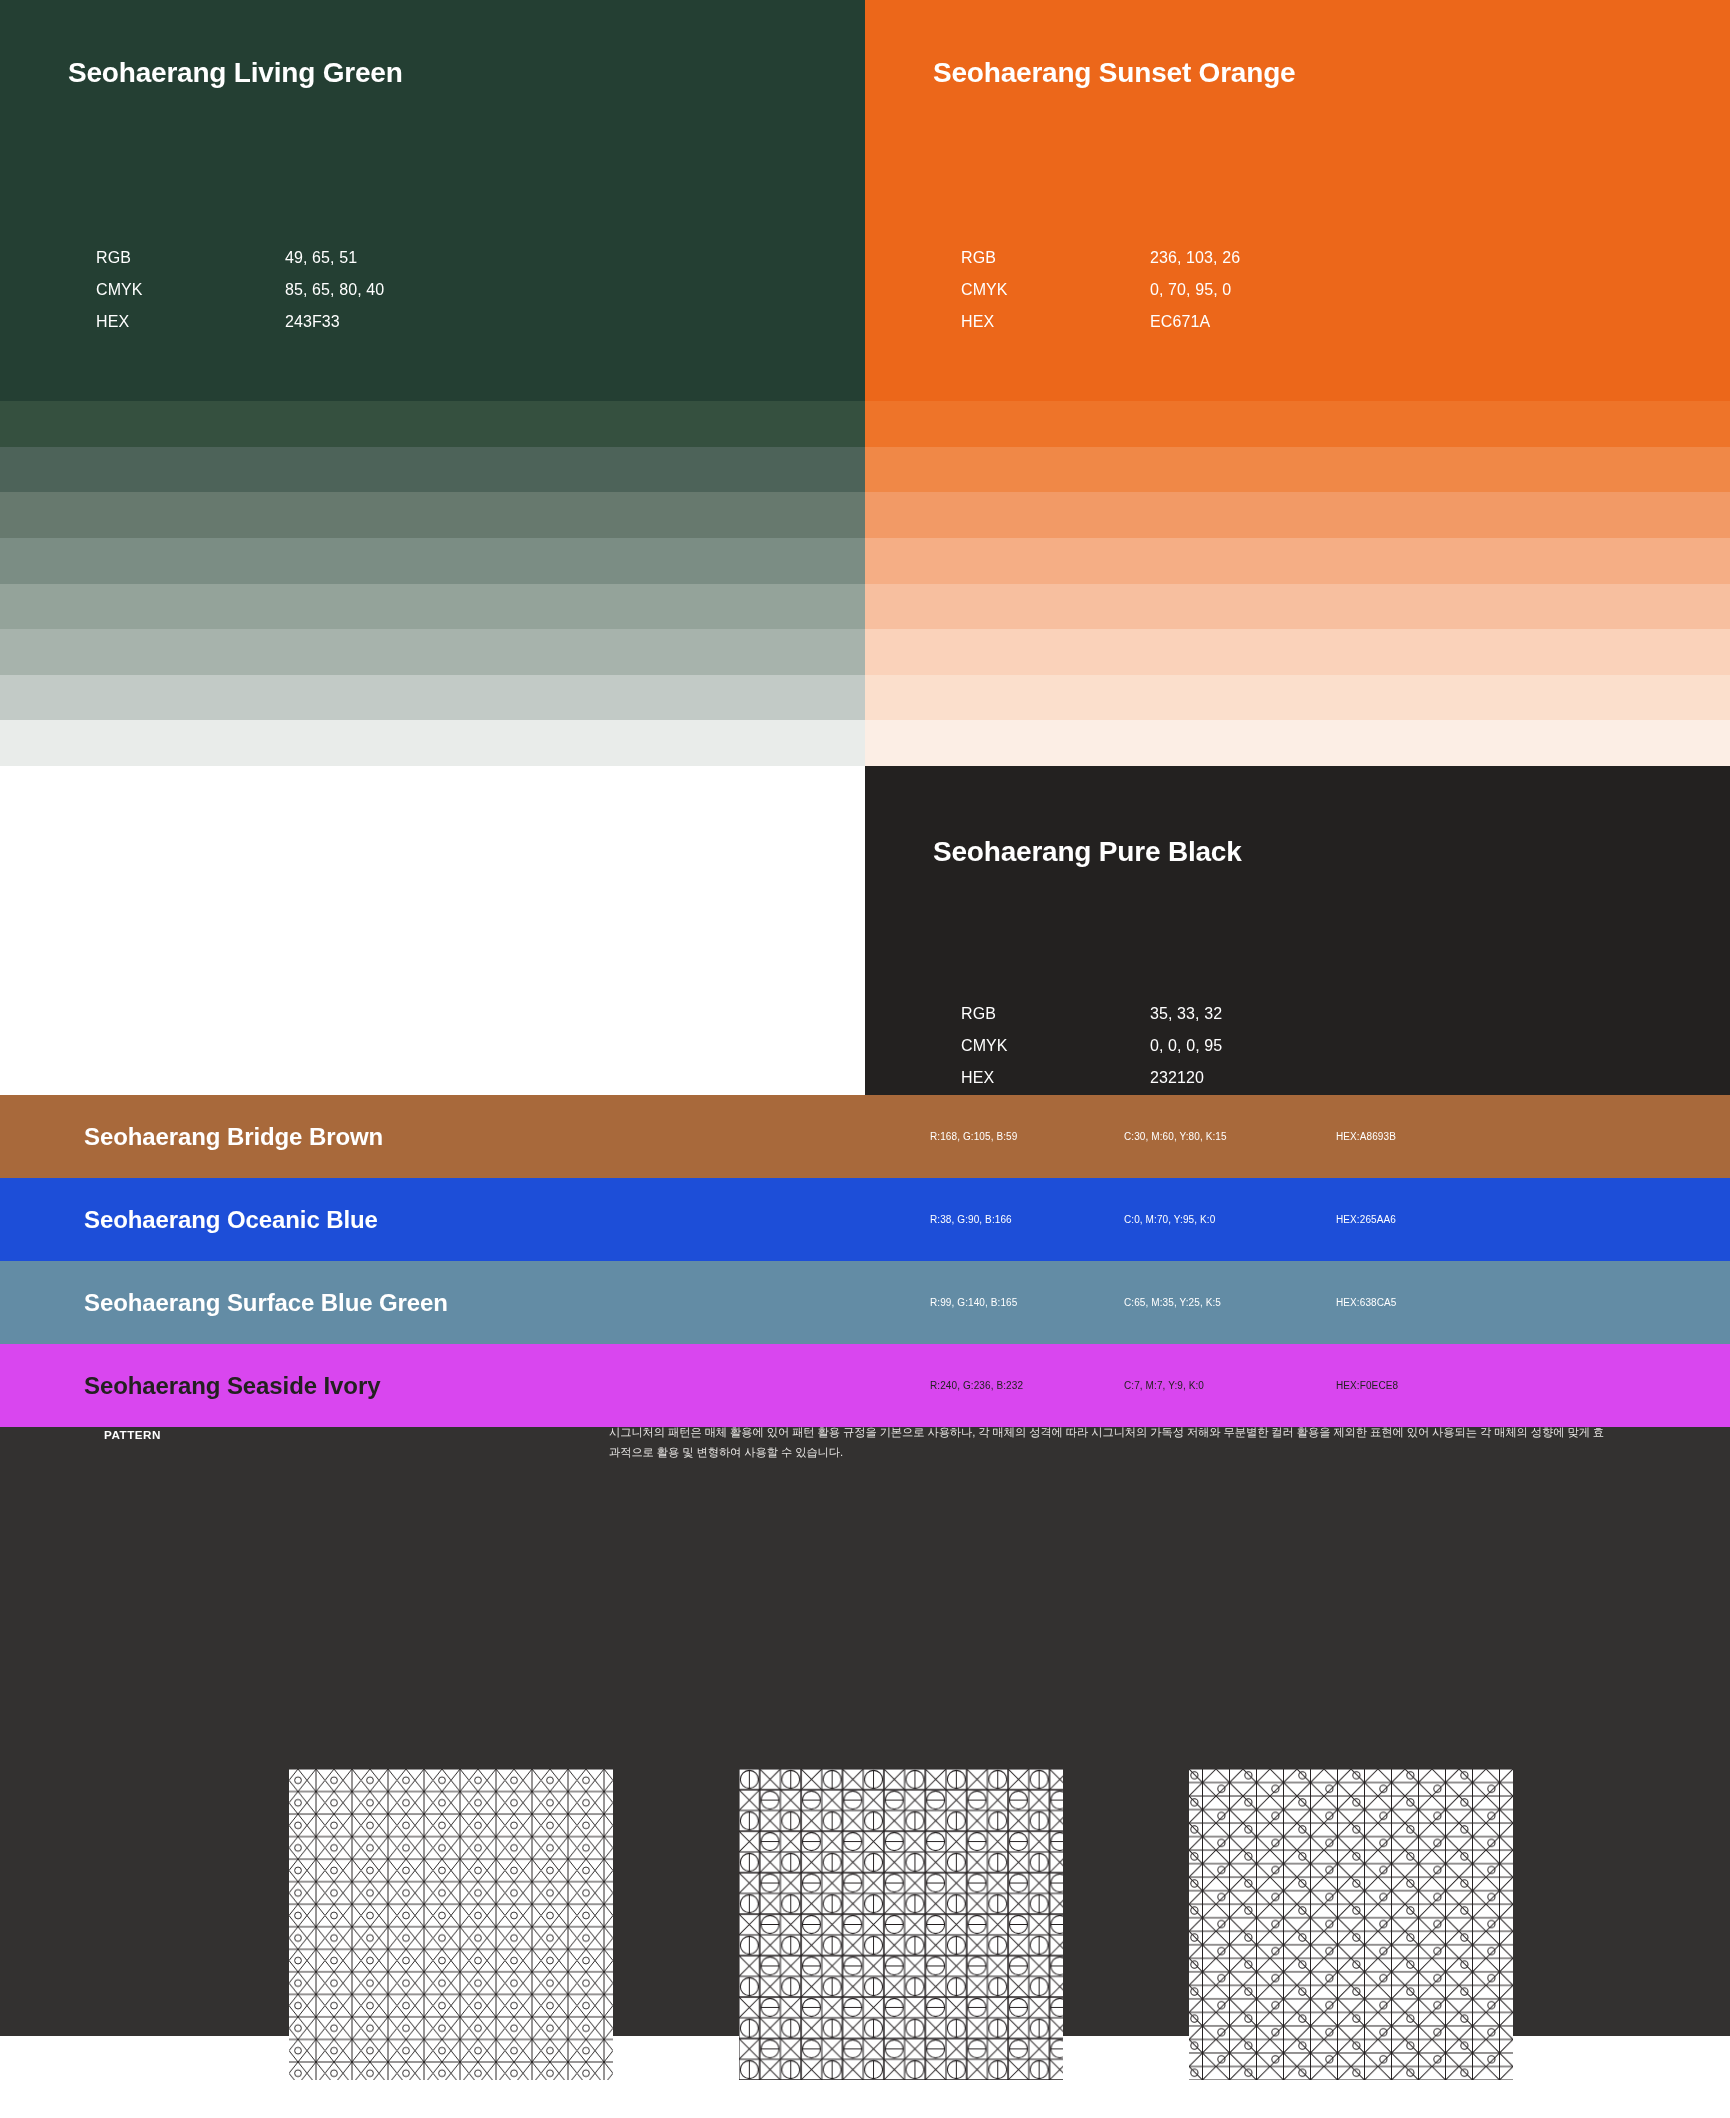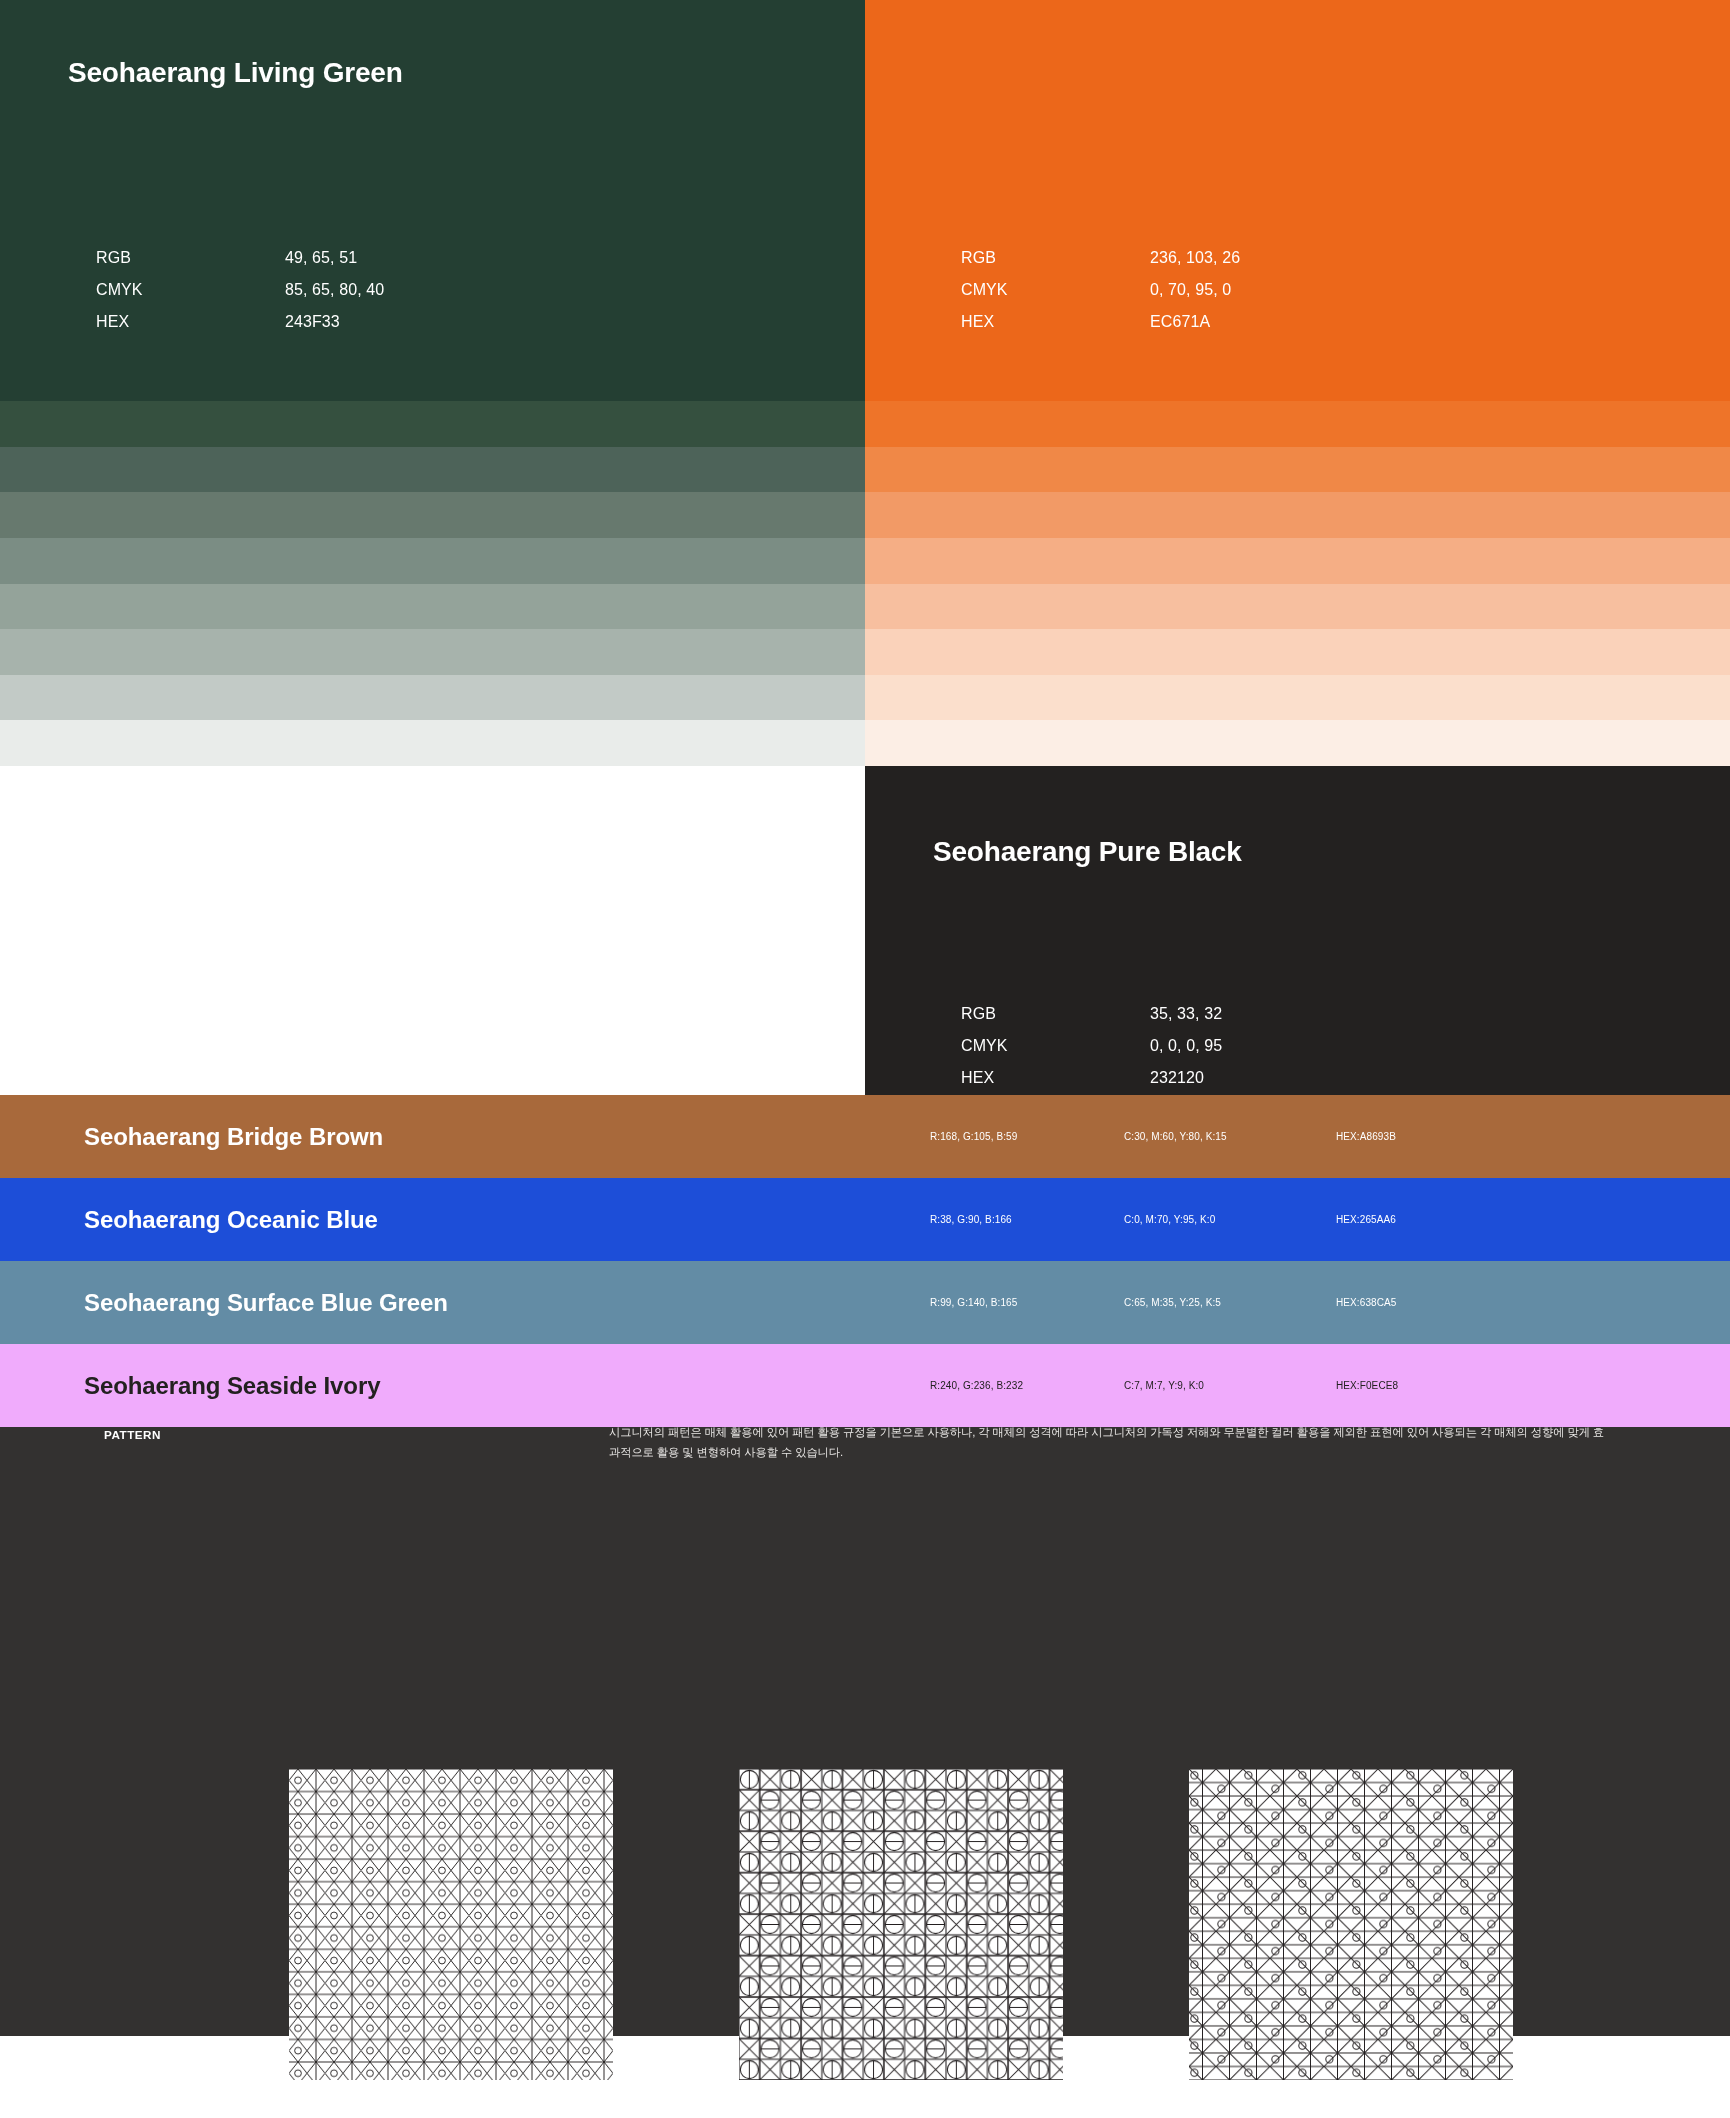--- a/index.html
+++ b/index.html
@@ -158,20 +158,21 @@
         <div class="spec-val">85, 65, 80, 40</div>
       </div>
       <div class="spec-row">
         <div class="spec-key">HEX</div>
         <div class="spec-val">243F33</div>
       </div>
     </div>
   </div>
 
   <div class="hero" id="hero-1" style="background: rgb(236, 103, 26);">
+    <div class="hero-title">Seohaerang Sunset Orange</div>
     <div class="spec-table">
       <div class="spec-row">
         <div class="spec-key">RGB</div>
         <div class="spec-val">236, 103, 26</div>
       </div>
       <div class="spec-row">
         <div class="spec-key">CMYK</div>
         <div class="spec-val">0, 70, 95, 0</div>
       </div>
       <div class="spec-row">
@@ -268,21 +269,21 @@
 
   <div class="stripe" id="stripe-2" style="background: rgb(99, 140, 165);">
     <div class="stripe-name">Seohaerang Surface Blue Green</div>
     <div class="stripe-vals">
       <div class="stripe-val rgb">R:99, G:140, B:165</div>
       <div class="stripe-val cmyk">C:65, M:35, Y:25, K:5</div>
       <div class="stripe-val hex">HEX:638CA5</div>
     </div>
   </div>
 
-  <div class="stripe dark-text" id="stripe-3" style="background: #f0abfc;">
+  <div class="stripe dark-text" id="stripe-3" style="background: #d946ef;">
     <div class="stripe-name">Seohaerang Seaside Ivory</div>
     <div class="stripe-vals">
       <div class="stripe-val rgb">R:240, G:236, B:232</div>
       <div class="stripe-val cmyk">C:7, M:7, Y:9, K:0</div>
       <div class="stripe-val hex">HEX:F0ECE8</div>
     </div>
   </div>
 
 </div>
 

